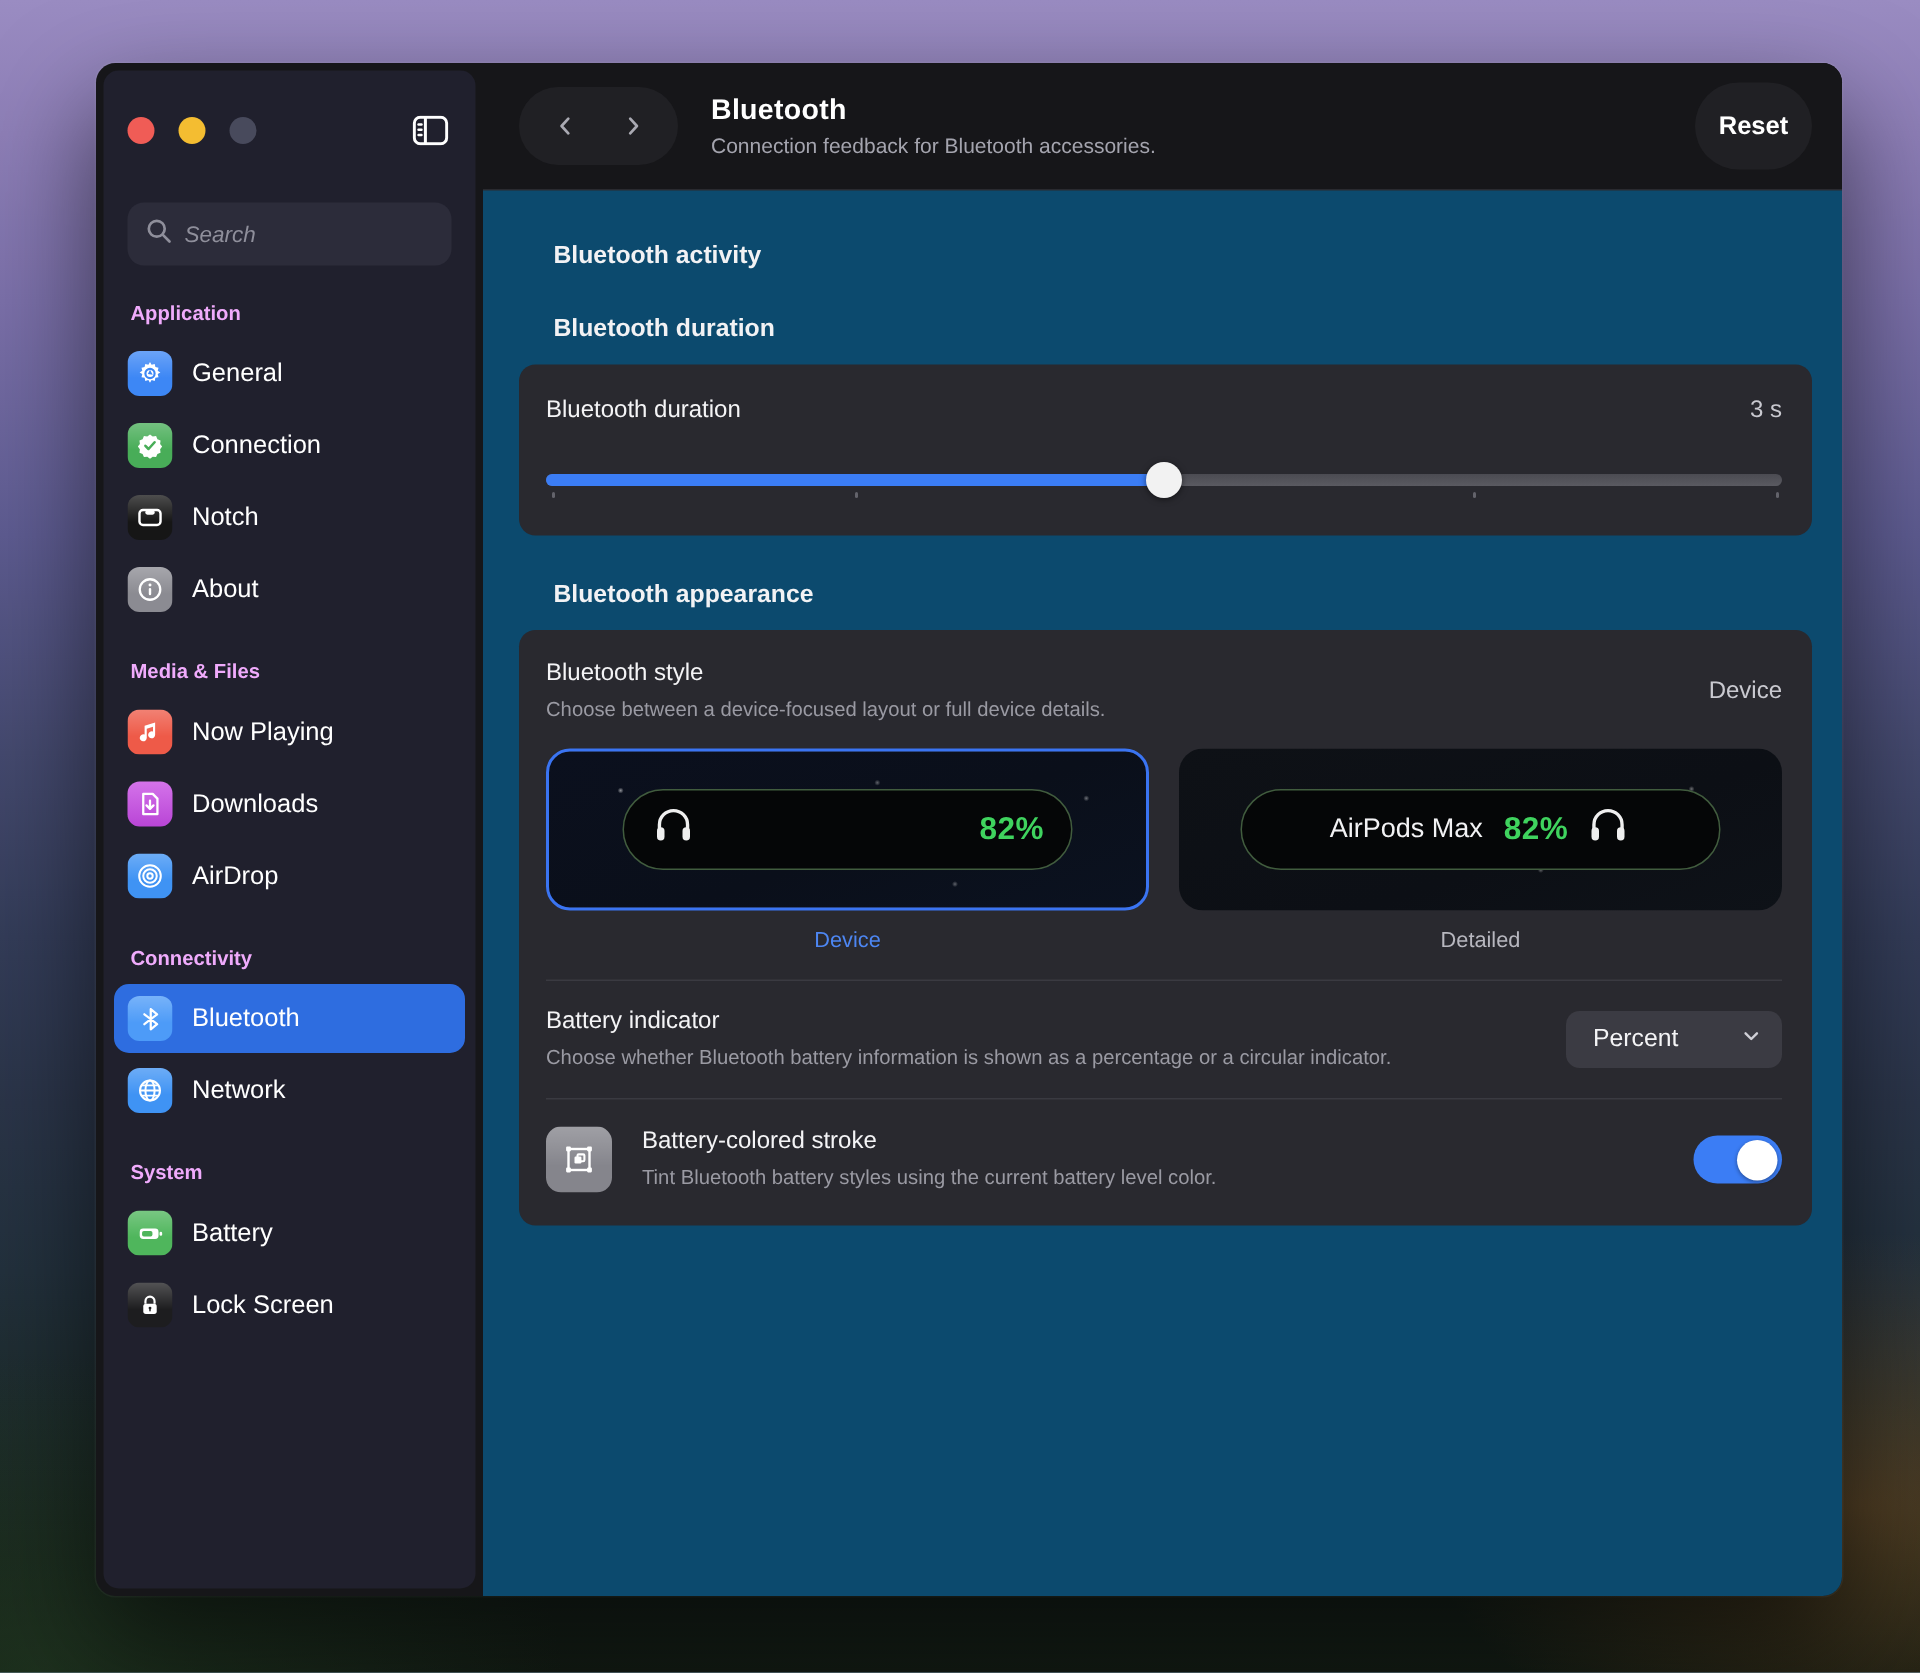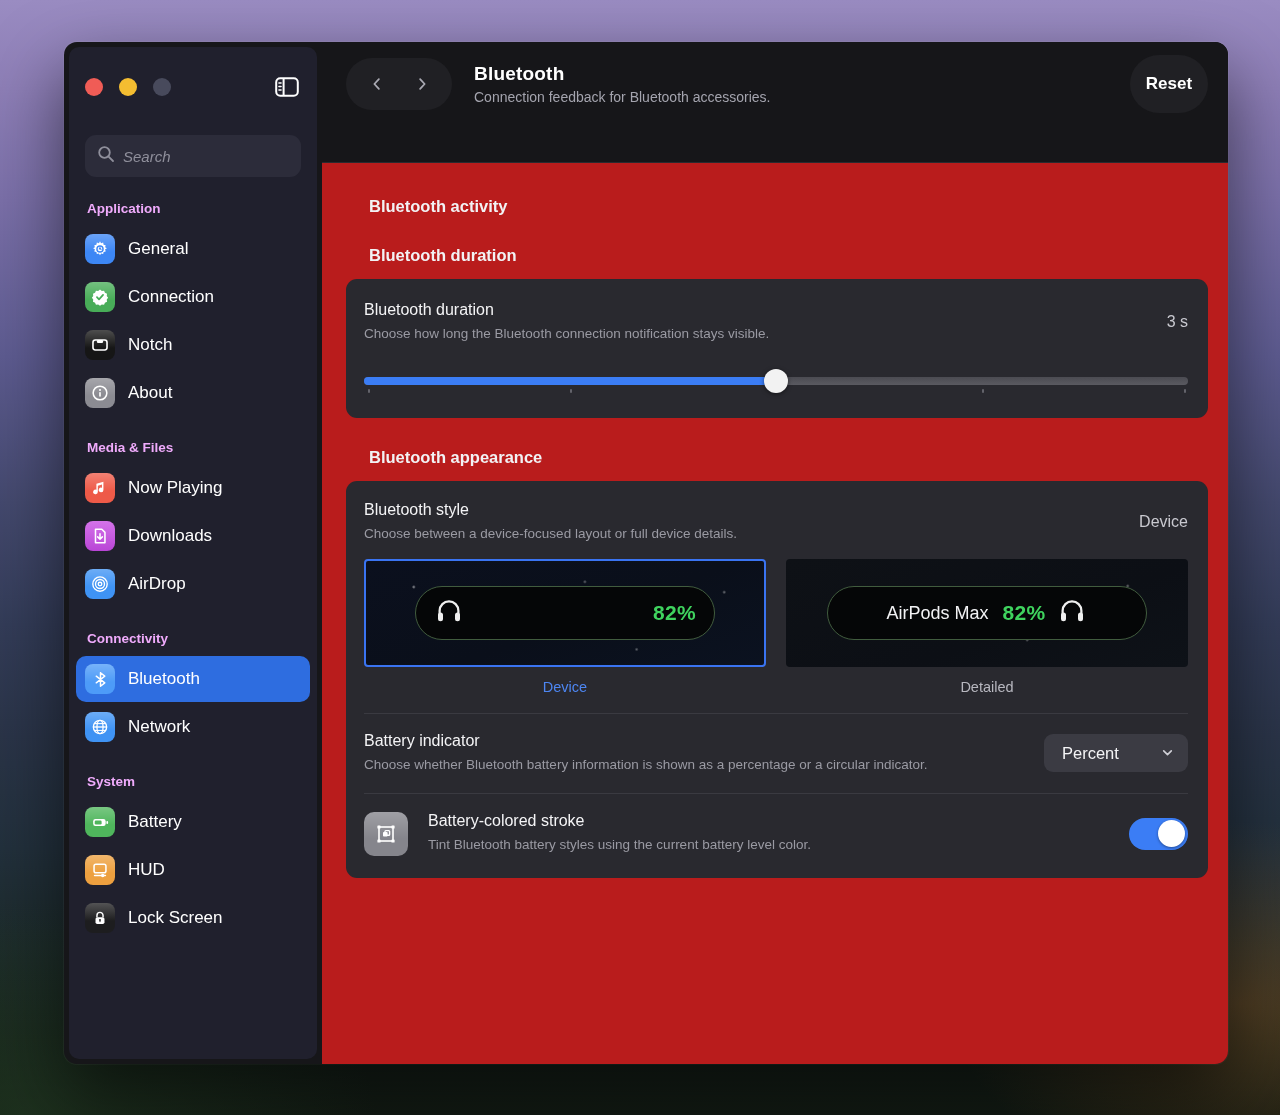--- a/index.html
+++ b/index.html
@@ -71,21 +71,21 @@
   .navbtn { width:30px; height:30px; display:flex; align-items:center; justify-content:center; }
   .htext { margin-left:22px; }
   .htitle { color:#fff; font-size:19px; font-weight:bold; letter-spacing:.2px; }
   .hsub { color:#a4a4ae; font-size:14px; margin-top:4px; }
   .reset-btn {
     margin-left:auto; min-width:78px; height:58px; background:#202024; border-radius:29px;
     color:#fff; font-size:17px; font-weight:bold; display:flex; align-items:center; justify-content:center;
     border:none; font-family:inherit; padding:0 14px;
   }
 
-  .body { flex:1; background:#b91c1c; padding:14px 20px 20px 24px; overflow:hidden; border-top:1px solid #2a2a2f;margin-top:36px; }
+  .body { flex:1; background:#0c4a6e; padding:14px 20px 20px 24px; overflow:hidden; border-top:1px solid #2a2a2f; }
   .sec-heading { color:#f2f2f4; font-size:16.5px; font-weight:bold; margin:20px 0 14px 23px; }
   .card { background:#29292f; border-radius:11px; padding:16px 20px; }
 
   .row { display:flex; align-items:center; }
   .icon-tile {
     width:44px; height:44px; border-radius:10px; flex:0 0 44px; margin-right:20px;
     display:flex; align-items:center; justify-content:center;
     background-image:linear-gradient(180deg, rgba(255,255,255,.22), rgba(255,255,255,0) 60%);
   }
   .row-text { flex:1; min-width:0; }
@@ -108,21 +108,21 @@
     background:linear-gradient(180deg,#4b4b52,#5a5a61); }
   .fill { position:absolute; left:0; top:11px; height:8px; border-radius:4px 0 0 4px; background:#3b7df5; }
   .thumb { position:absolute; top:3px; width:24px; height:24px; border-radius:50%;
     background:#f2f2f2; box-shadow:0 1px 4px rgba(0,0,0,.5); transform:translateX(-12px); }
   .tick { position:absolute; top:23px; width:2px; height:4px; background:#63636b; border-radius:1px; }
 
   
   .tiles { display:flex; gap:20px; margin-top:16px; }
   .tile-col { flex:1; display:flex; flex-direction:column; align-items:center; }
   .tile {
-    width:100%; height:108px; border-radius:4px; position:relative;
+    width:100%; height:108px; border-radius:16px; position:relative;
     display:flex; align-items:center; justify-content:center;
     background:
       radial-gradient(circle 1.2px at 12% 25%, rgba(255,255,255,.55) 0, transparent 2px),
       radial-gradient(circle 1px at 30% 70%, rgba(255,255,255,.4) 0, transparent 2px),
       radial-gradient(circle 1px at 55% 20%, rgba(255,255,255,.35) 0, transparent 2px),
       radial-gradient(circle 1.2px at 78% 55%, rgba(255,255,255,.45) 0, transparent 2px),
       radial-gradient(circle 1px at 90% 30%, rgba(255,255,255,.4) 0, transparent 2px),
       radial-gradient(circle 1px at 68% 85%, rgba(255,255,255,.35) 0, transparent 2px),
       radial-gradient(circle 1px at 42% 45%, rgba(255,255,255,.3) 0, transparent 2px),
       linear-gradient(160deg,#0b101e 0%, #0a0f1a 55%, #0b1220 100%);
@@ -287,30 +287,20 @@
 
     <div class="nav-item">
       <span class="nav-icon" style="background-color: rgb(79, 182, 92);">
         <svg width="19" height="19" viewBox="0 0 22 22">
             <rect x="2.5" y="7" width="14.5" height="8" rx="2.6" fill="#fff"></rect>
             <rect x="4.3" y="8.8" width="8" height="4.4" rx="1.4" fill="#4fb65c"></rect>
             <rect x="17.8" y="9.4" width="2" height="3.2" rx="1" fill="#fff"></rect>
           </svg>
       </span>
       <span>Battery</span>
-    </div>
-    <div class="nav-item">
-      <span class="nav-icon" style="background-color: rgb(237, 160, 63);">
-        <svg width="18" height="18" viewBox="0 0 20 20">
-            <rect x="3.4" y="3.6" width="13.2" height="9.4" rx="2" fill="none" stroke="#fff" stroke-width="1.7"></rect>
-            <line x1="4" y1="16.2" x2="16" y2="16.2" stroke="#fff" stroke-width="1.7" stroke-linecap="round"></line>
-            <circle cx="13" cy="16.2" r="1.9" fill="#fff"></circle>
-          </svg>
-      </span>
-      <span>HUD</span>
     </div>
     <div class="nav-item">
       <span class="nav-icon" style="background-color: rgb(29, 29, 31);">
         <svg width="16" height="16" viewBox="0 0 20 20">
             <path d="M6.2 9V6.8a3.8 3.8 0 0 1 7.6 0V9" fill="none" stroke="#fff" stroke-width="1.8"></path>
             <rect x="4.4" y="9" width="11.2" height="8.4" rx="2.2" fill="#fff"></rect>
             <circle cx="10" cy="12.6" r="1.2" fill="#1d1d1f"></circle>
             <rect x="9.4" y="13.2" width="1.2" height="2.2" rx="0.6" fill="#1d1d1f"></rect>
           </svg>
       </span>
@@ -342,21 +332,20 @@
 
     <div class="body">
 
       <div class="sec-heading">Bluetooth activity</div>
 
       <div class="sec-heading" style="margin-top:30px;">Bluetooth duration</div>
       <div class="card" style="padding:22px 20px 16px 18px;">
         <div class="row">
           <div class="row-text">
             <div class="row-title">Bluetooth duration</div>
-            <div class="row-sub">Choose how long the Bluetooth connection notification stays visible.</div>
           </div>
           <span class="row-value">3 s</span>
         </div>
         <div class="slider-wrap">
           <div class="track"></div>
           <div class="fill" style="width: 50%;"></div>
           <div class="tick" style="left:0.5%;"></div>
           <div class="tick" style="left:25%;"></div>
           <div class="tick" style="left:50%;"></div>
           <div class="tick" style="left:75%;"></div>

